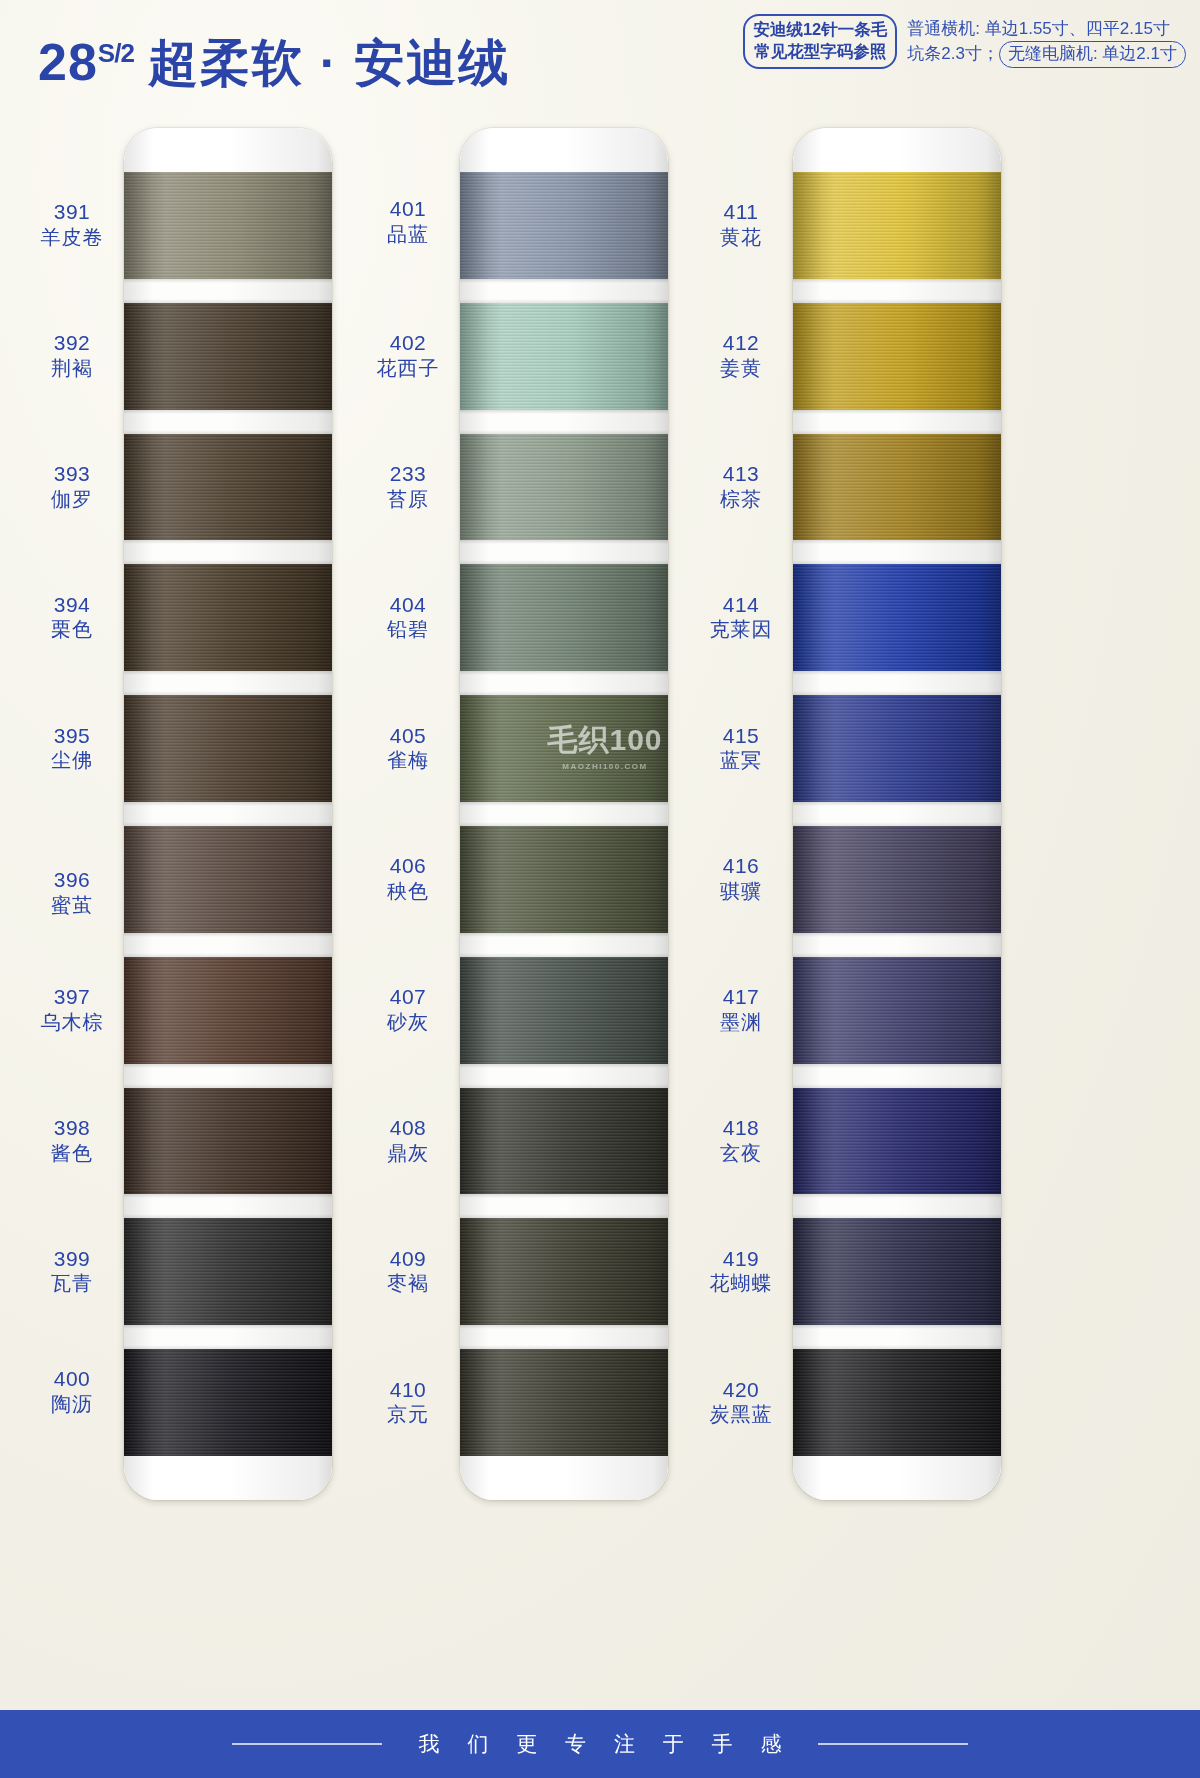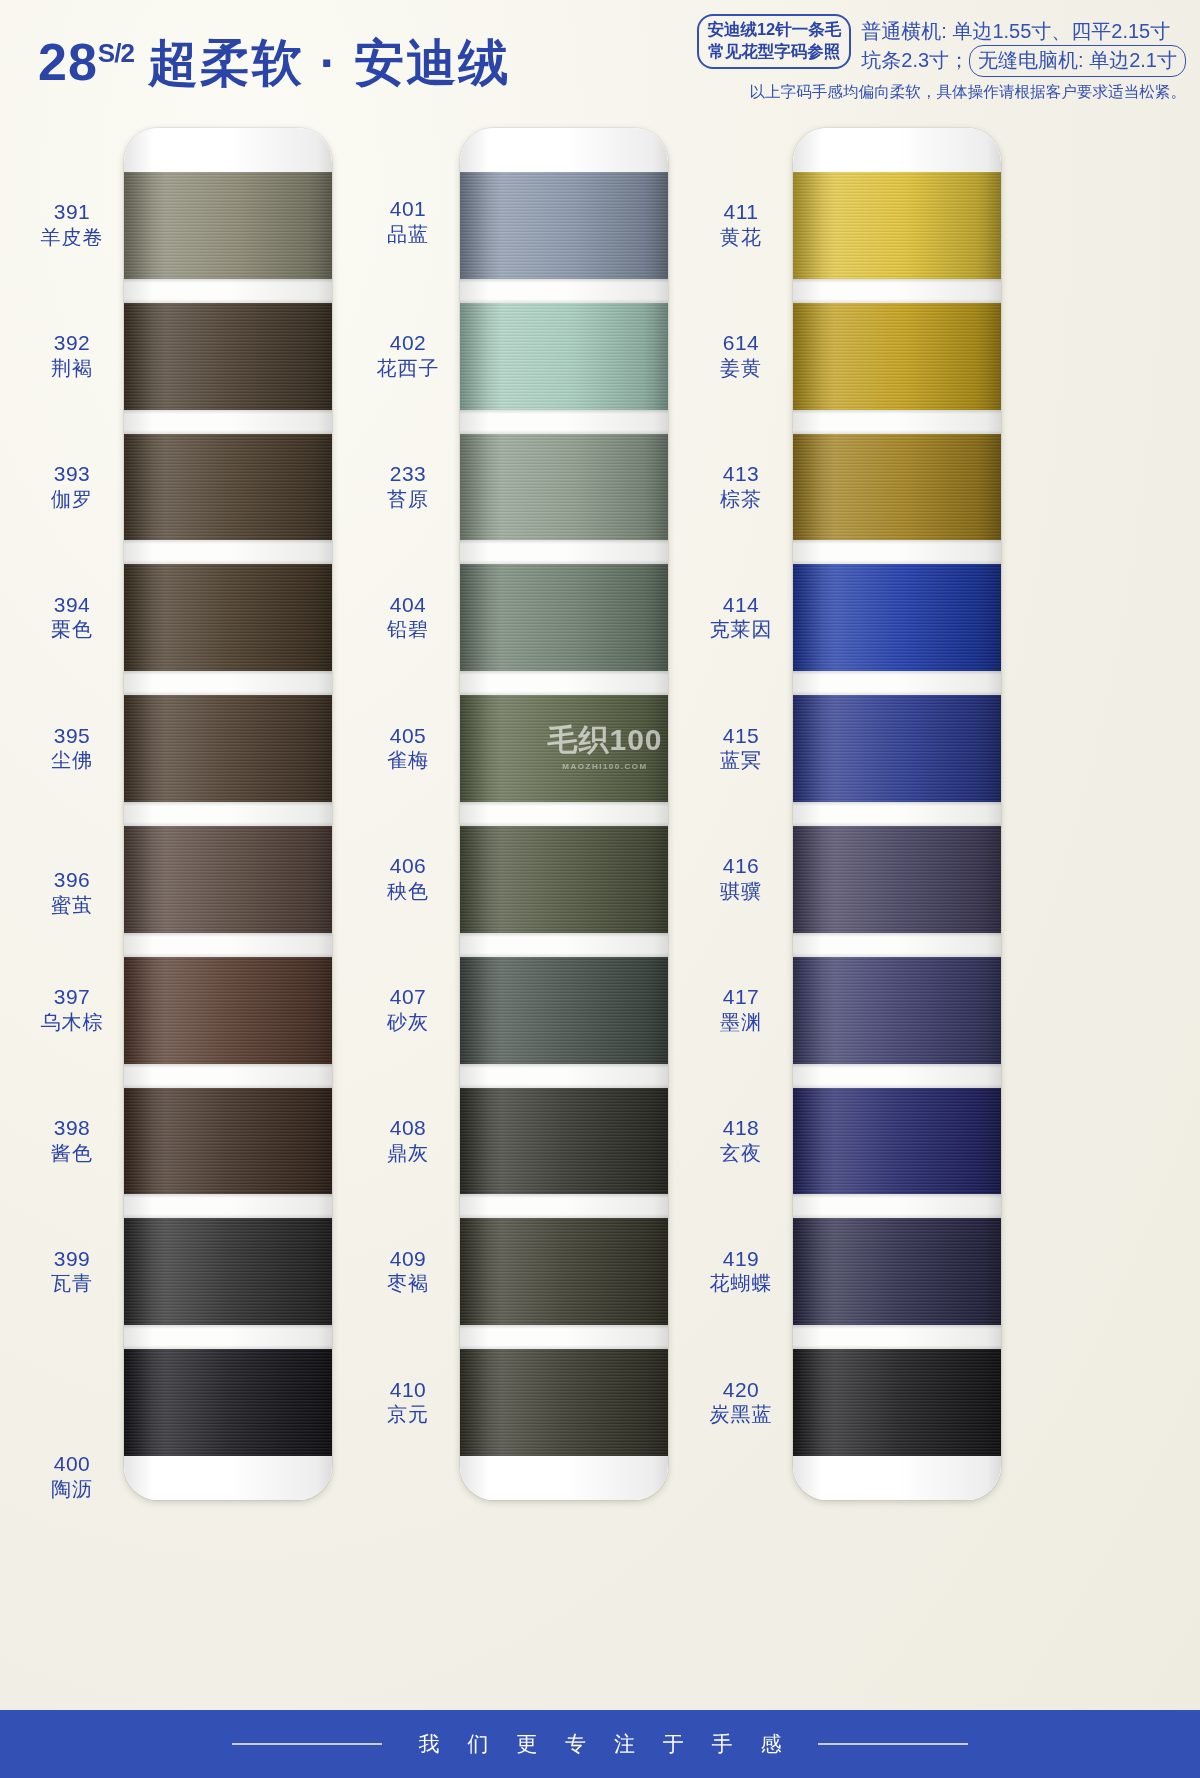--- a/index.html
+++ b/index.html
@@ -35,21 +35,21 @@
     color:#3350b4;
   }
   .hdr-row1 { display:flex; justify-content:flex-end; align-items:flex-start; gap:10px; }
   .badge {
     border:2px solid #3350b4; border-radius:16px;
     padding:3px 8px 4px 8px;
     font-size:16.5px; font-weight:bold; line-height:1.32;
     text-align:center; white-space:nowrap;
     color:#2a44a8;
   }
-  .specs { font-size:20px; line-height:1.42; text-align:left; white-space:nowrap; padding-top:3px;}
+  .specs { font-size:17px; line-height:1.42; text-align:left; white-space:nowrap; padding-top:3px;}
   .pill {
     border:1.6px solid #3350b4; border-radius:14px;
     padding:0px 8px 1px 8px; display:inline-block;
   }
   .note { margin-top:5px; font-size:15.6px; white-space:nowrap; color:#3350b4; }
 
   
   .col { position:absolute; top:128px; width:208px; }
   .col-1 { left:124px; }
   .col-2 { left:460px; }
@@ -141,21 +141,20 @@
           <div>安迪绒12针一条毛</div>
           <div>常见花型字码参照</div>
         </div>
         <div class="specs">
           <div>普通横机: 单边1.55寸、四平2.15寸</div>
           <div>
             <span>坑条2.3寸；</span><span class="pill">无缝电脑机: 单边2.1寸</span>
           </div>
         </div>
       </div>
-      <div class="note">以上字码手感均偏向柔软，具体操作请根据客户要求适当松紧。</div>
     </div>
   </div>
 
   <div id="columns-root">
       <div class="col col-1" style="left: 124px;">
         <div class="strip">
           <div class="pad-top"></div>
           <div class="swatch" style="height: 106.8px; background: rgb(139, 136, 115);">
             <div class="yarn"></div>
             <div class="sheen"></div>
@@ -238,21 +237,21 @@
           <div class="name">乌木棕</div>
         </div>
         <div class="label" style="top: 987px;">
           <div class="code">398</div>
           <div class="name">酱色</div>
         </div>
         <div class="label" style="top: 1117.8px;">
           <div class="code">399</div>
           <div class="name">瓦青</div>
         </div>
-        <div class="label" style="top: 1323px;">
+        <div class="label" style="top: 1238px;">
           <div class="code">400</div>
           <div class="name">陶沥</div>
         </div>
       </div>
       <div class="col col-2" style="left: 460px;">
         <div class="strip">
           <div class="pad-top"></div>
           <div class="swatch" style="height: 106.8px; background: rgb(137, 150, 171);">
             <div class="yarn"></div>
             <div class="sheen"></div>
@@ -401,21 +400,21 @@
           </div>
           <div class="pad-bot"></div>
         </div>
       </div>
       <div class="labels" style="left: 691px;">
         <div class="label" style="top: 71.4px;">
           <div class="code">411</div>
           <div class="name">黄花</div>
         </div>
         <div class="label" style="top: 202.2px;">
-          <div class="code">614</div>
+          <div class="code">412</div>
           <div class="name">姜黄</div>
         </div>
         <div class="label" style="top: 333px;">
           <div class="code">413</div>
           <div class="name">棕茶</div>
         </div>
         <div class="label" style="top: 463.8px;">
           <div class="code">414</div>
           <div class="name">克莱因</div>
         </div>

